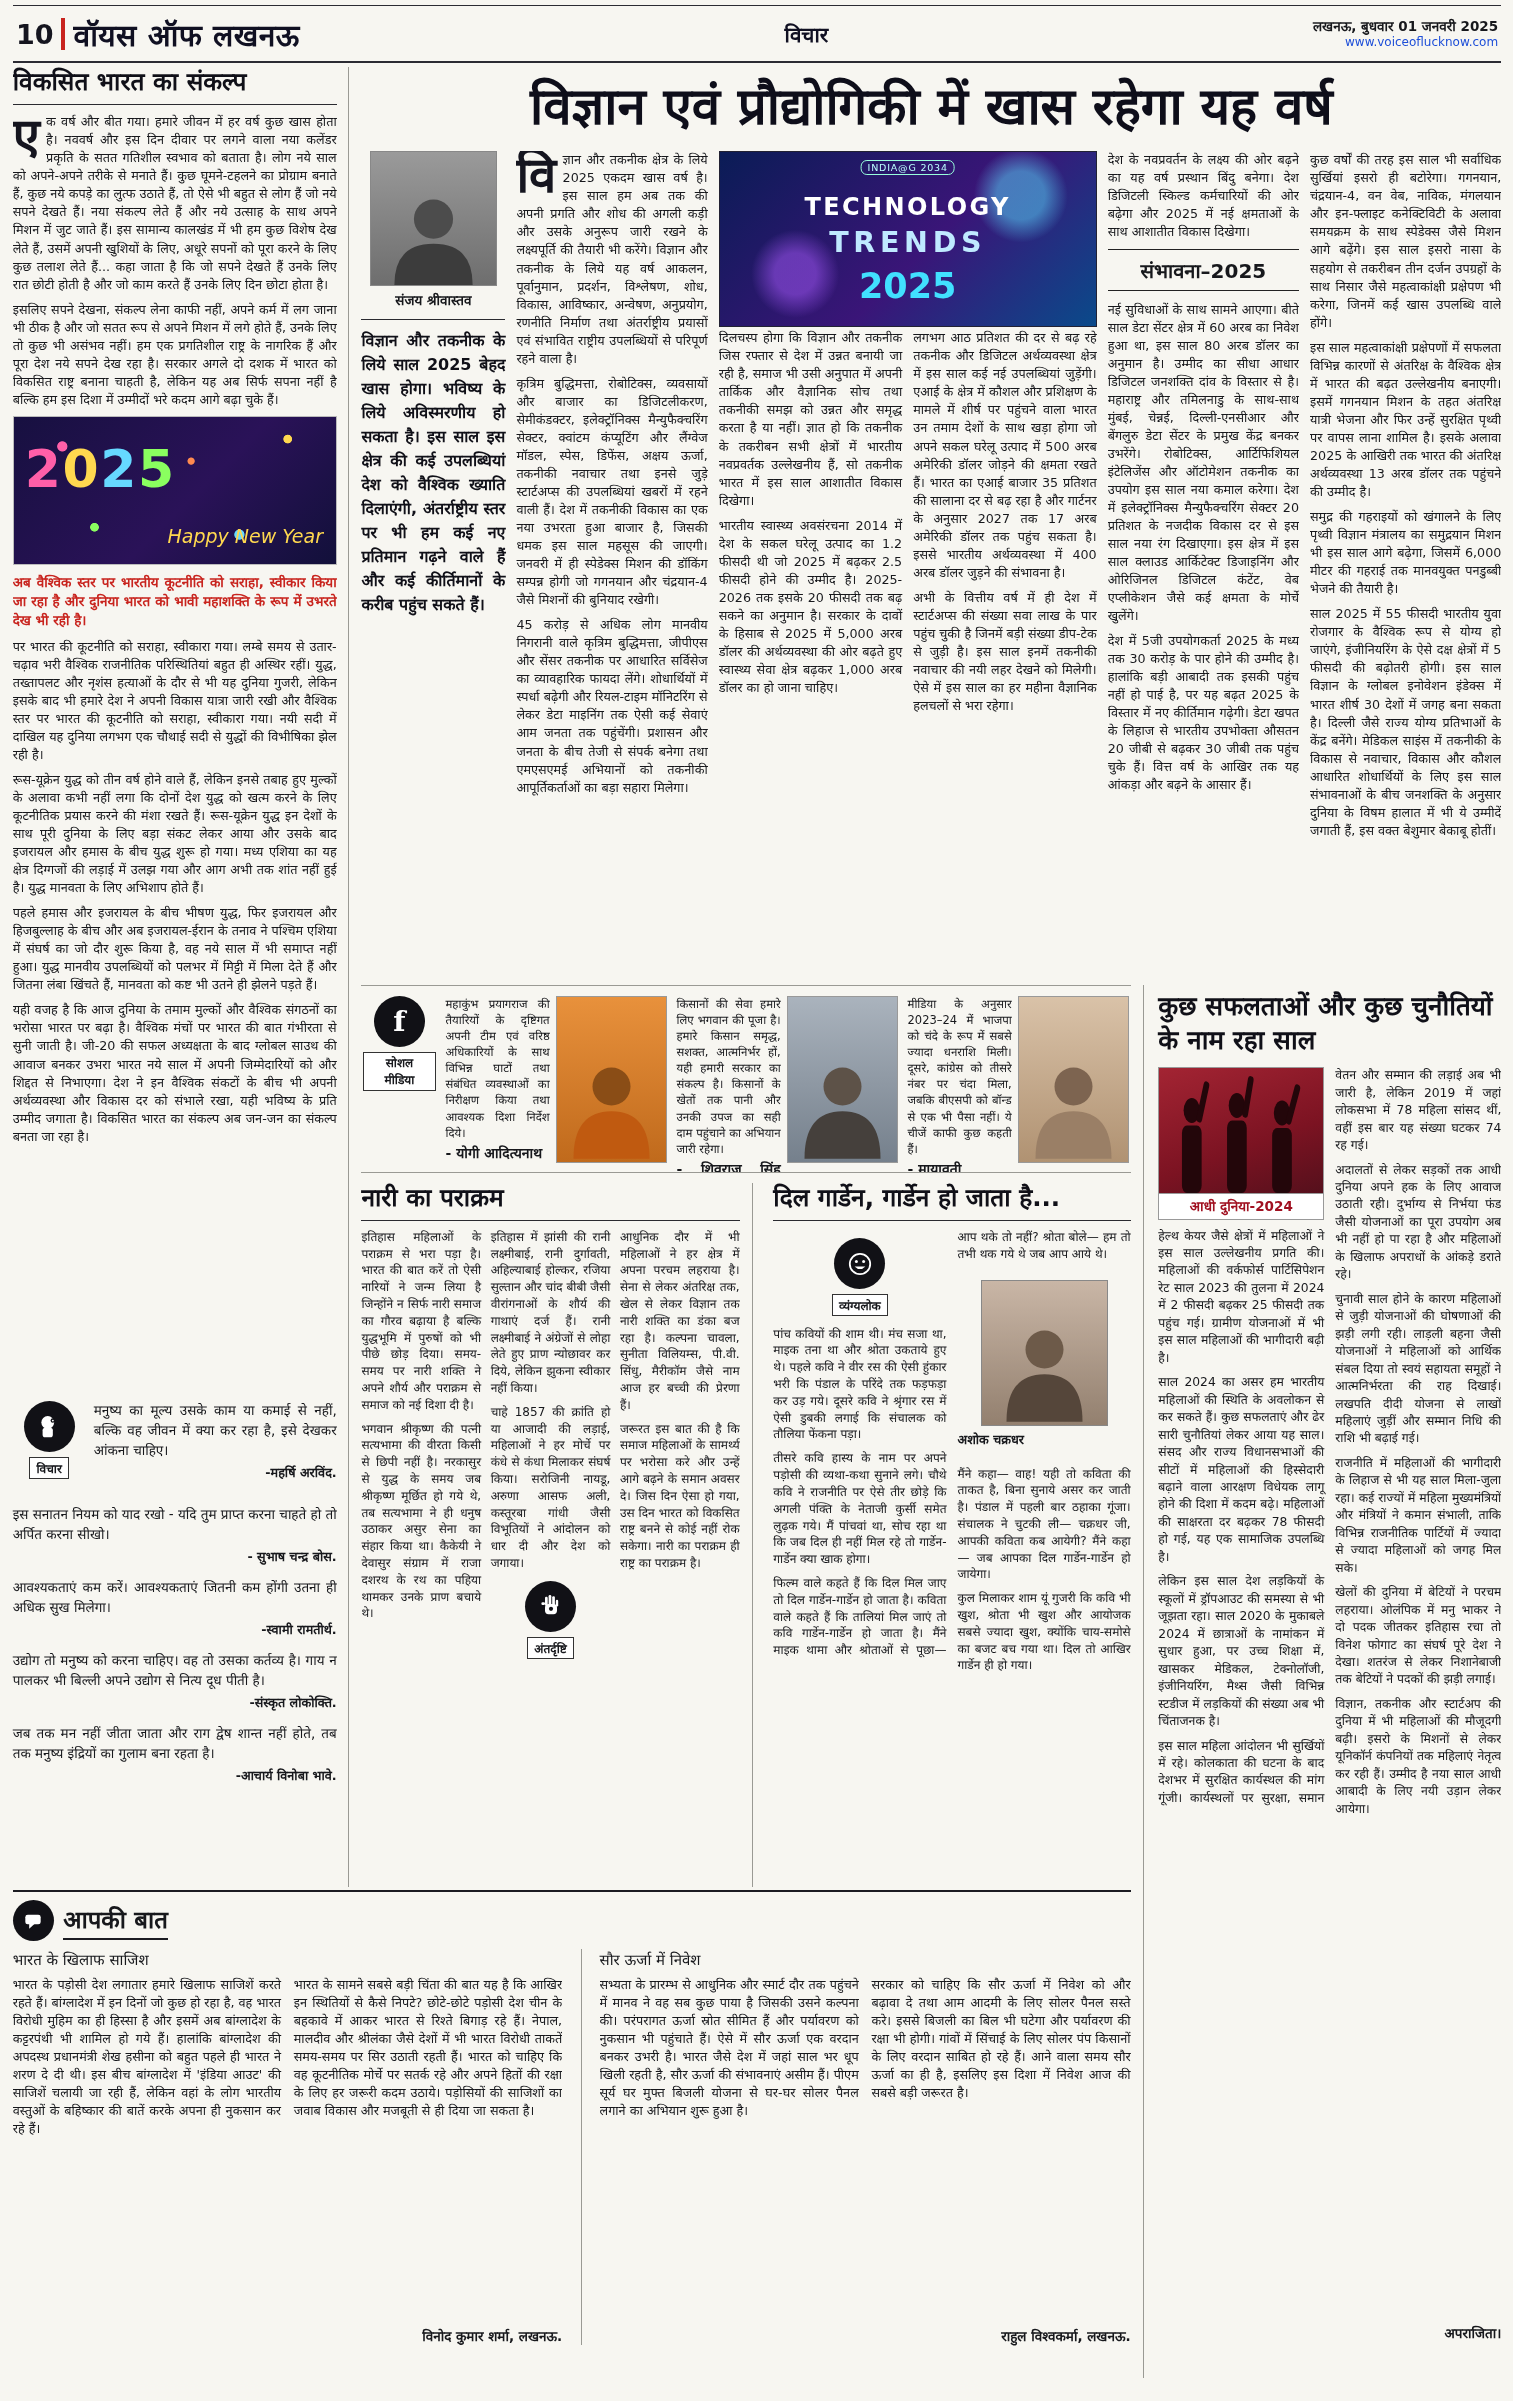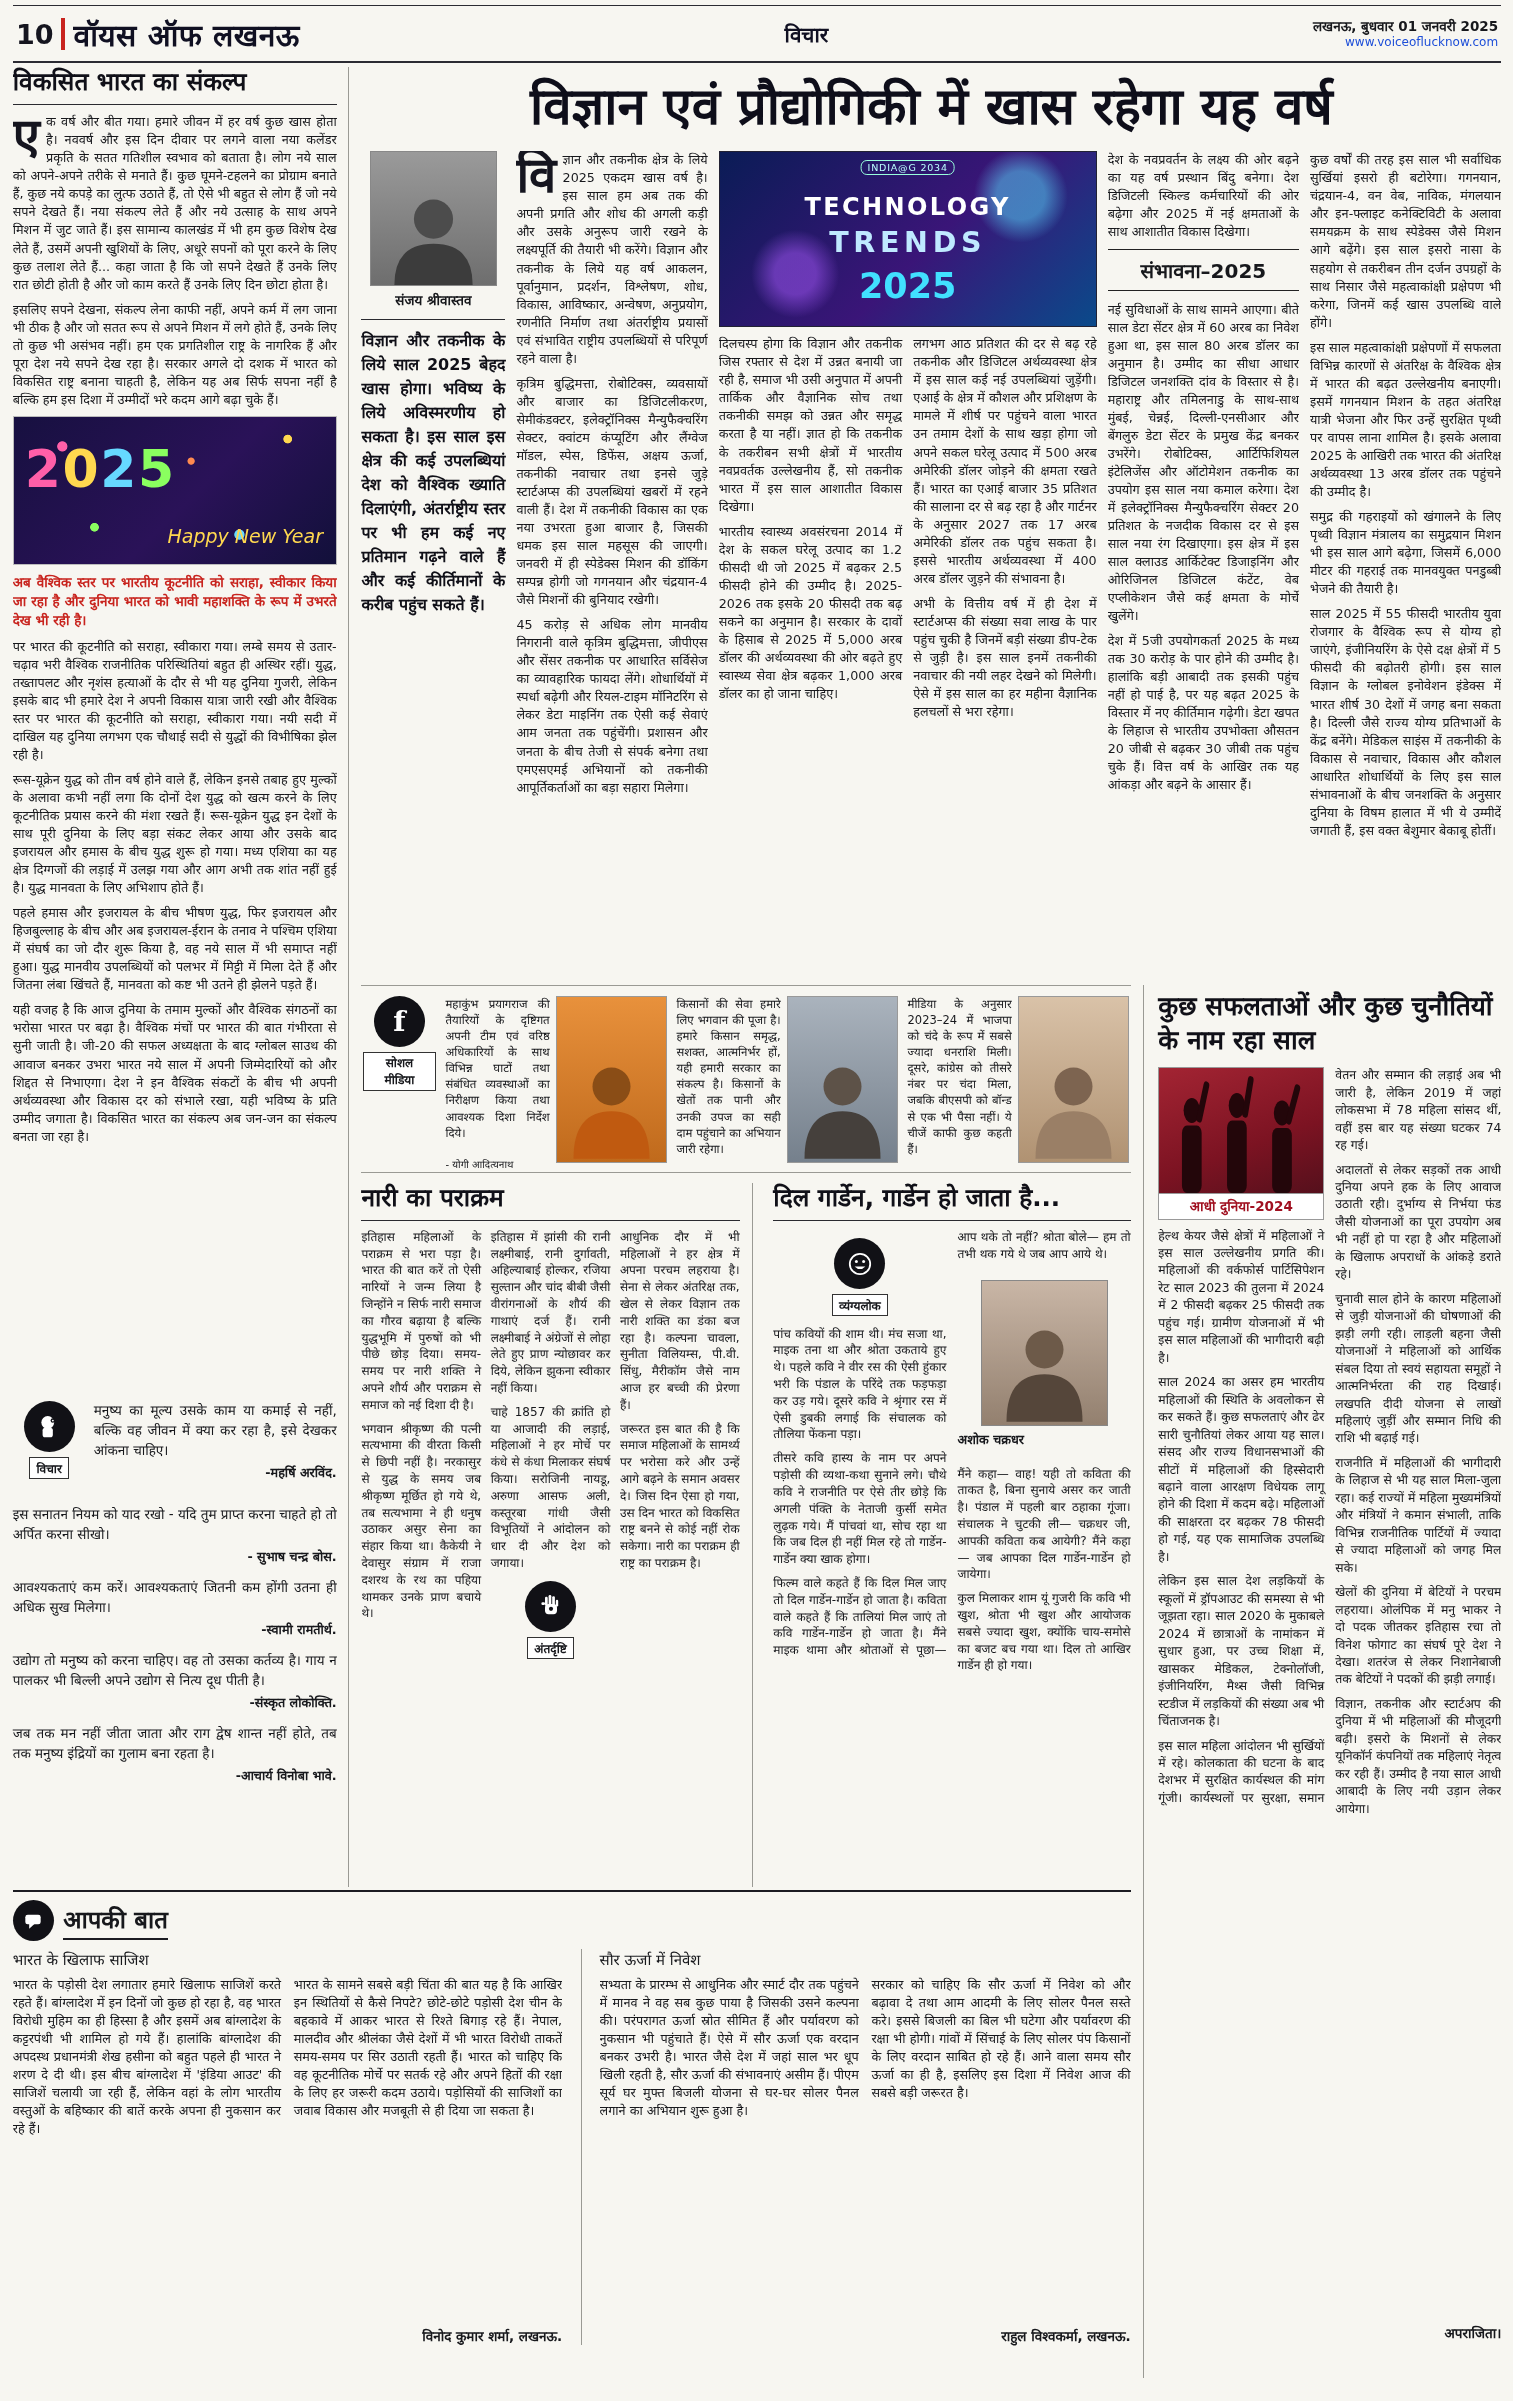--- a/index.html
+++ b/index.html
@@ -60,27 +60,27 @@
 .t-img-col{width:378px;flex:none;overflow:hidden}
 .author-photo{width:127px;height:135px;margin:0 auto;background:linear-gradient(180deg,#9a9a9a,#6e6e6e);display:flex;align-items:flex-end;justify-content:center;border:0.8px solid #888}
 .author-name{text-align:center;font-weight:bold;font-size:13.5px;margin:4.7px 0 9.5px}
 .pullquote{font-size:16px;font-weight:bold;line-height:1.5;text-align:justify;border-top:1.6px solid #2a2a30;padding-top:9.5px;color:#101018}
 .tech-img{height:176px;position:relative;color:#fff;border:0.8px solid #223;overflow:hidden;
 background:radial-gradient(circle at 80% 25%,rgba(90,220,255,.5) 0 24px,transparent 47px),radial-gradient(circle at 20% 70%,rgba(170,90,255,.5) 0 20.6px,transparent 44px),linear-gradient(135deg,#0a1c56,#3a1578 55%,#0a4a8a)}
 .ti-tag{position:absolute;top:8px;left:50%;transform:translateX(-50%);font-size:9.5px;letter-spacing:0.8px;border:0.8px solid #9fd;padding:0.8px 6.3px;border-radius:6.3px;color:#bff}
 .ti-l1{position:absolute;top:41px;left:0;right:0;text-align:center;font-size:24px;font-weight:bold;letter-spacing:2.4px}
 .ti-l2{position:absolute;top:74px;left:0;right:0;text-align:center;font-size:28.5px;font-weight:bold;letter-spacing:4.7px;color:#bfe9ff}
 .ti-l3{position:absolute;top:114px;left:0;right:0;text-align:center;font-size:35px;font-weight:bold;color:#41e0ff}
-.t-img-text{columns:2;column-gap:11px;margin-top:8px;height:625px;overflow:hidden}
+.t-img-text{columns:2;column-gap:11px;margin-top:2px;height:625px;overflow:hidden}
 .sambhavna{text-align:center;font-weight:bold;font-size:20px;border-top:1.6px solid #222;border-bottom:1.6px solid #222;padding:6.3px 0;margin:8px 0 9.5px}
 
 
 .social-row{display:flex;gap:9.5px;border-top:0.8px solid #9a9a94;border-bottom:0.8px solid #9a9a94;padding:9.5px 1.6px;height:188px;overflow:hidden;align-items:stretch}
 .sm-cap{font-size:11.5px;line-height:1.4;text-align:justify;flex:1}
-.sm-name{font-weight:normal;margin-top:17px;font-size:10px}
+.sm-name{font-weight:bold;margin-top:3px;font-size:14px}
 .sm-card{display:flex;gap:6.3px;flex:1}
 .sm-photo{width:111px;flex:none;border:0.8px solid #999;display:flex;align-items:flex-end;justify-content:center;overflow:hidden}
 .ph-saffron{background:linear-gradient(180deg,#e8913c,#c06a1c)}
 .ph-gray{background:linear-gradient(180deg,#aab3bd,#75808c)}
 .ph-tan{background:linear-gradient(180deg,#d9c2a8,#b09272)}
 .ph-warm{background:linear-gradient(180deg,#c9b6a6,#93806f)}
 
 
 .mid-articles{display:grid;grid-template-columns:1fr 1fr;gap:12.7px;margin-top:9.5px;flex:1;overflow:hidden}
 .nari-body{columns:3;column-gap:9.5px;height:642px;overflow:hidden}

